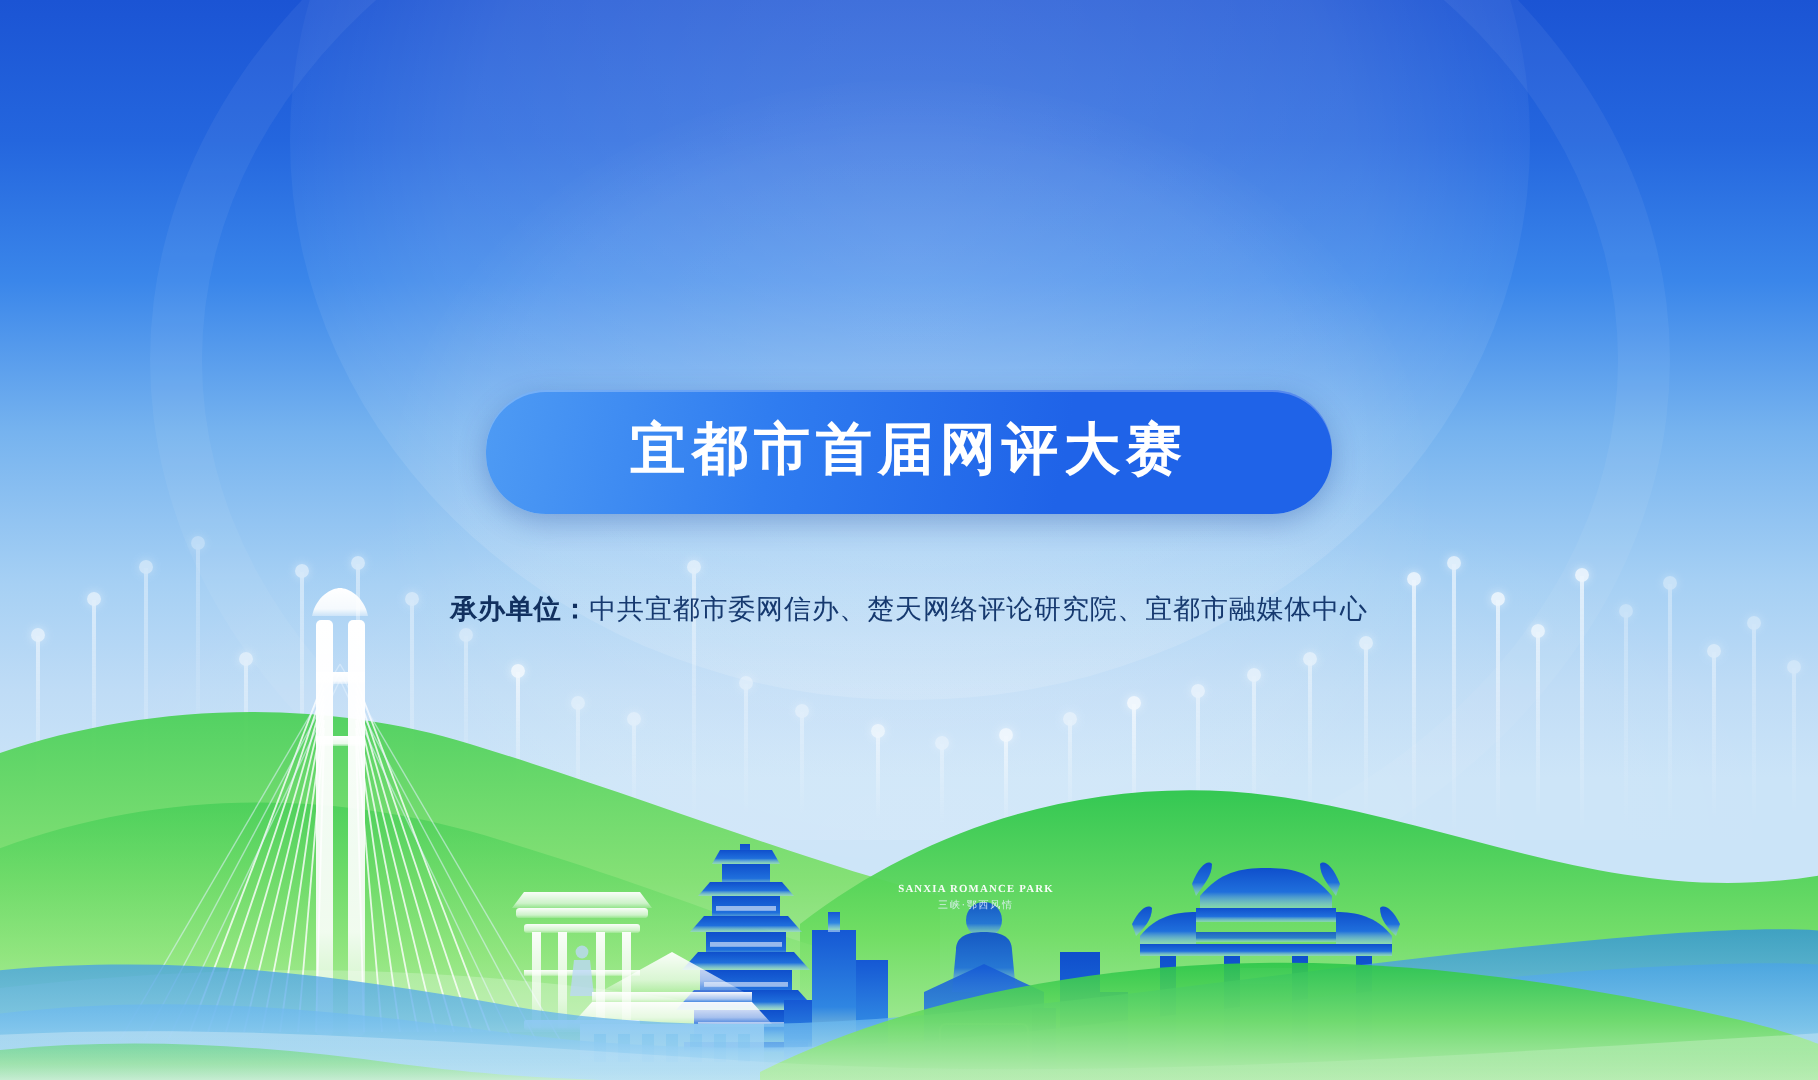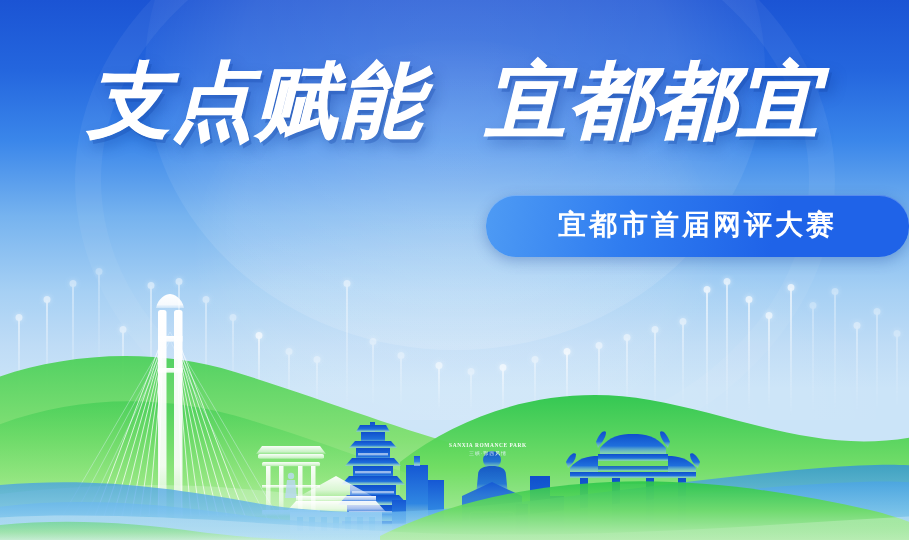--- a/index.html
+++ b/index.html
@@ -107,21 +107,21 @@
        3px 4px 0 rgba(20,70,170,0.30),
        5px 7px 14px rgba(10,48,140,0.35);
     -webkit-text-stroke:1px #ffffff;
     white-space:pre;
   }
 
   
   .pill-wrap {
     position:absolute;
     left:0; right:0; top:195px;
-    text-align:right;
+    text-align:center;
     z-index:6;
   }
   .pill {
     display:inline-block;
     padding:11px 72px 13px;
     border-radius:30px;
     background:linear-gradient(100deg,#4e9bf4 0%, #2f7cf0 34%, #1f63e8 68%, #1f63e8 100%);
     box-shadow:0 4px 14px rgba(16,60,150,0.30),
                inset 0 1px 0 rgba(255,255,255,0.25);
   }
@@ -224,31 +224,31 @@
       <div class="p" style="left: 748px; top: 300px; height: 112px; opacity: 0.77;"></div>
       <div class="p" style="left: 768px; top: 316px; height: 94px; opacity: 0.7;"></div>
       <div class="p" style="left: 790px; top: 288px; height: 128px; opacity: 0.77;"></div>
       <div class="p" style="left: 812px; top: 306px; height: 108px; opacity: 0.35;"></div>
       <div class="p" style="left: 834px; top: 292px; height: 122px; opacity: 0.42;"></div>
       <div class="p" style="left: 856px; top: 326px; height: 84px; opacity: 0.49;"></div>
       <div class="p" style="left: 876px; top: 312px; height: 100px; opacity: 0.42;"></div>
       <div class="p" style="left: 896px; top: 334px; height: 74px; opacity: 0.35;"></div>
     </div>
 
-  <div class="title-wrap">
-    <div class="main-title">支点赋能  宜都都宜</div>
-  </div>
 
   <div class="pill-wrap">
     <div class="pill">
       <span class="pill-text">宜都市首届网评大赛</span>
     </div>
   </div>
 
   <div class="orgs">
+    <div class="org-line">
+      <b>承办单位：</b><span>中共宜都市委网信办、楚天网络评论研究院、宜都市融媒体中心</span>
+    </div>
   </div>
 
   <div class="scape">
     <svg viewBox="0 0 909 260" preserveAspectRatio="none" xmlns="http://www.w3.org/2000/svg">
       <defs>
         <linearGradient id="gHillA" x1="0" y1="0" x2="0" y2="1">
           <stop offset="0%" stop-color="#49d056"></stop>
           <stop offset="45%" stop-color="#7ee06a"></stop>
           <stop offset="100%" stop-color="#c9f2b2"></stop>
         </linearGradient>

